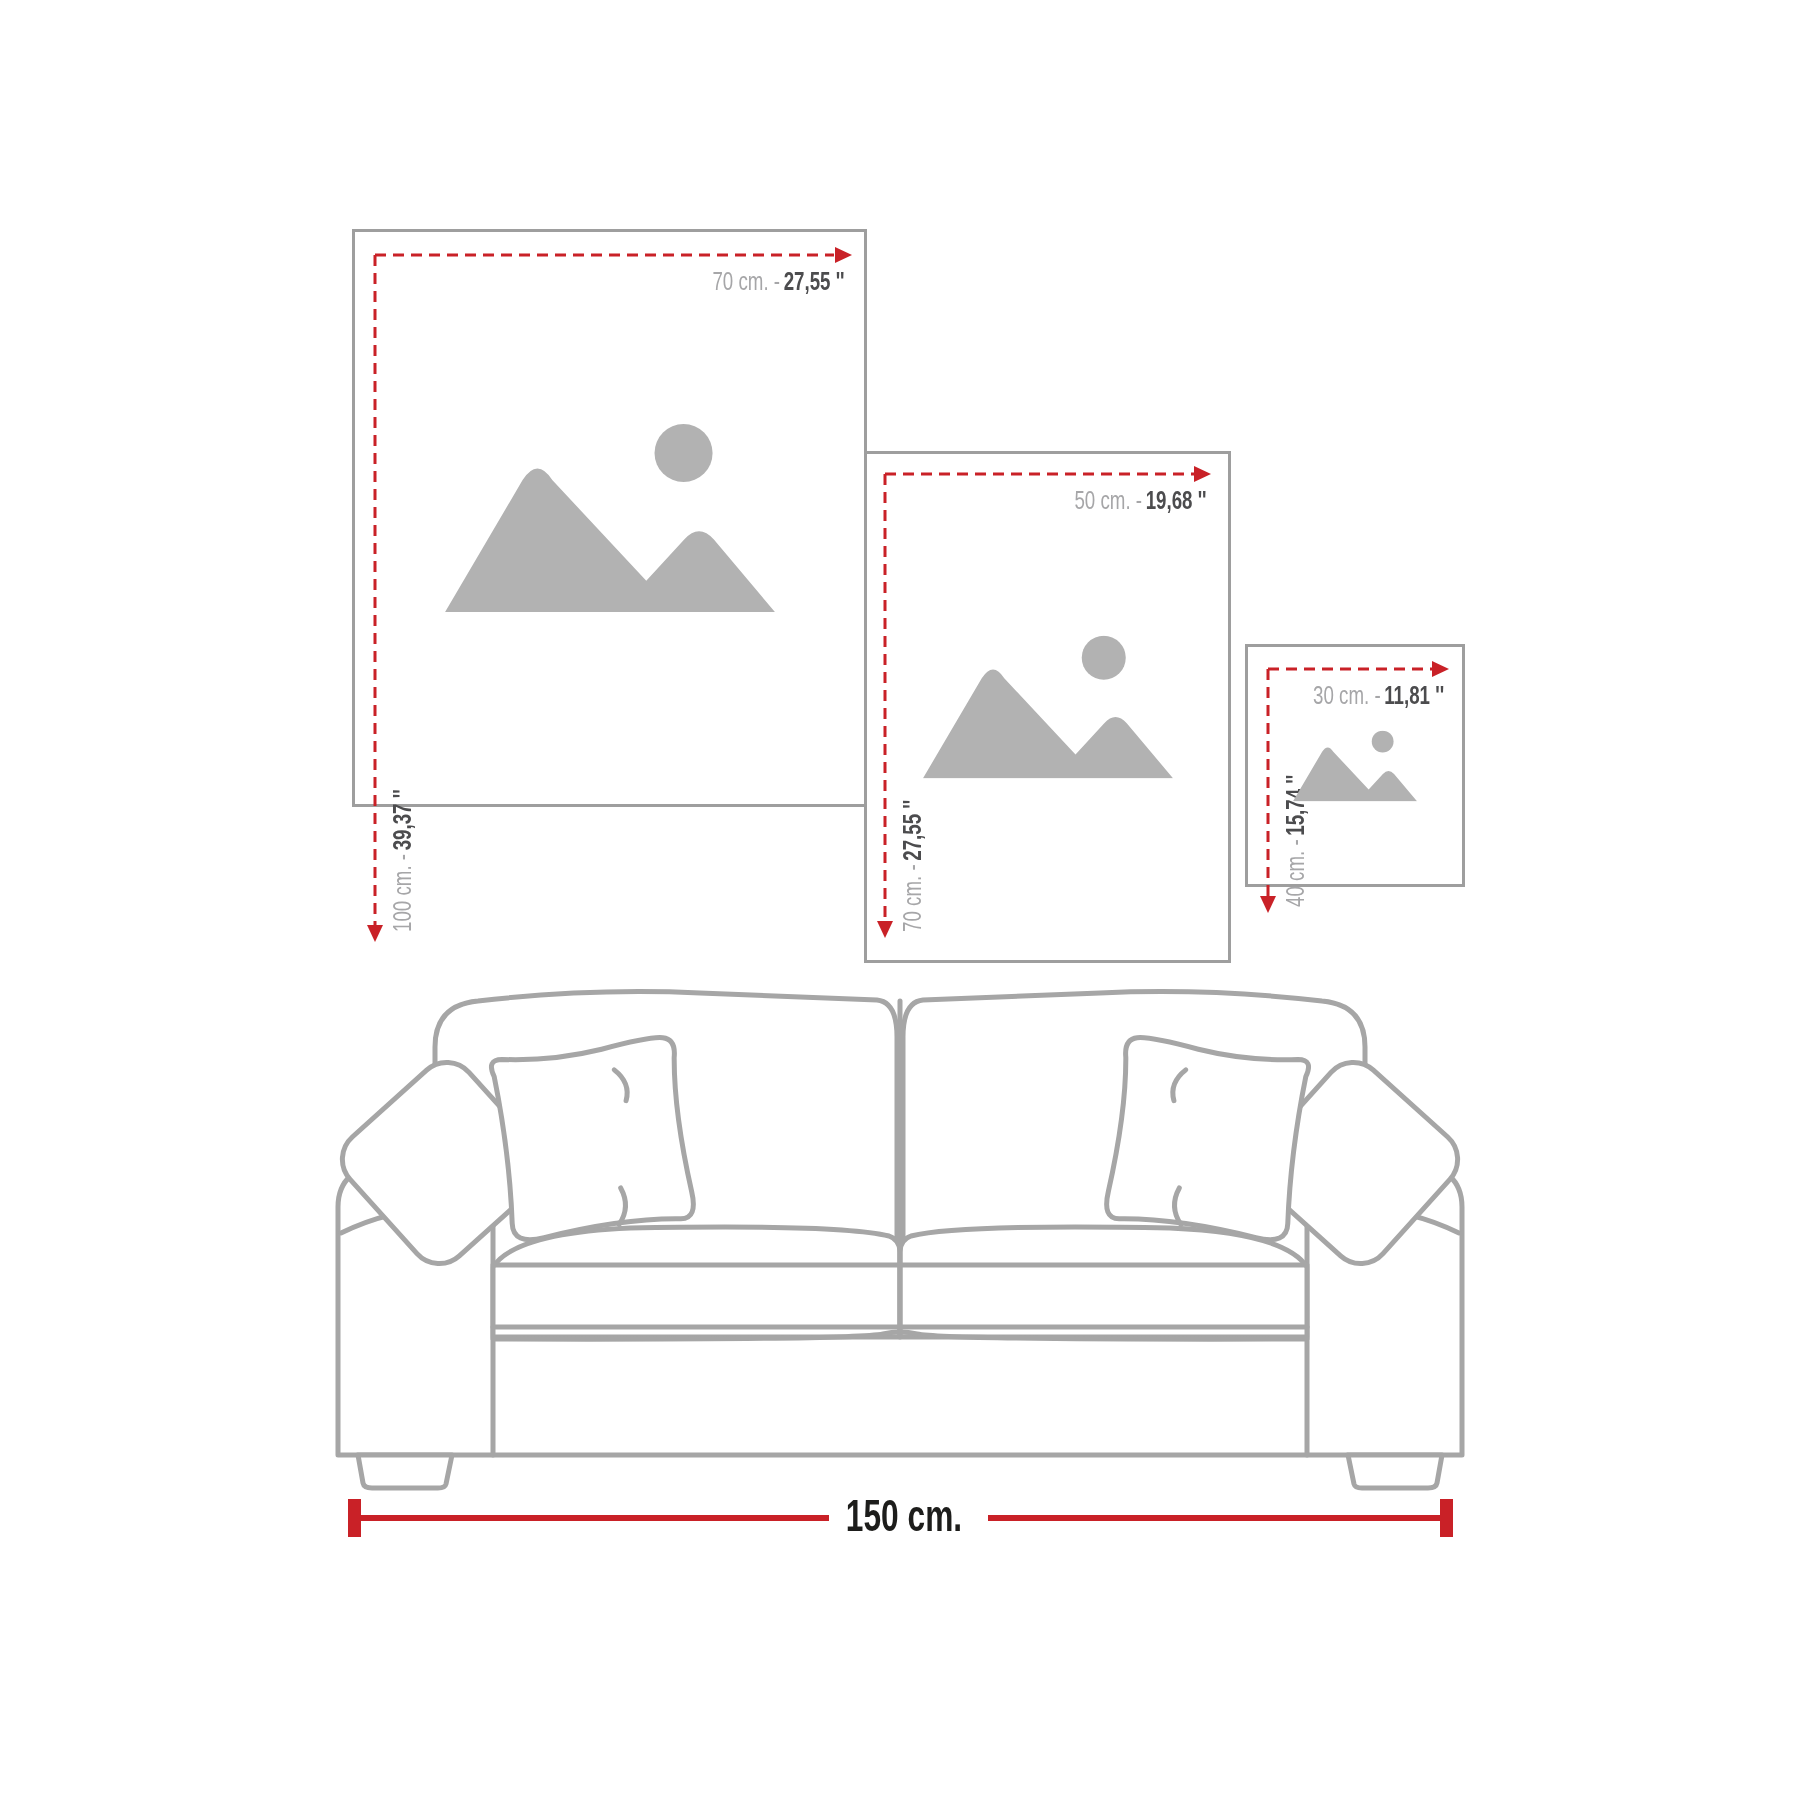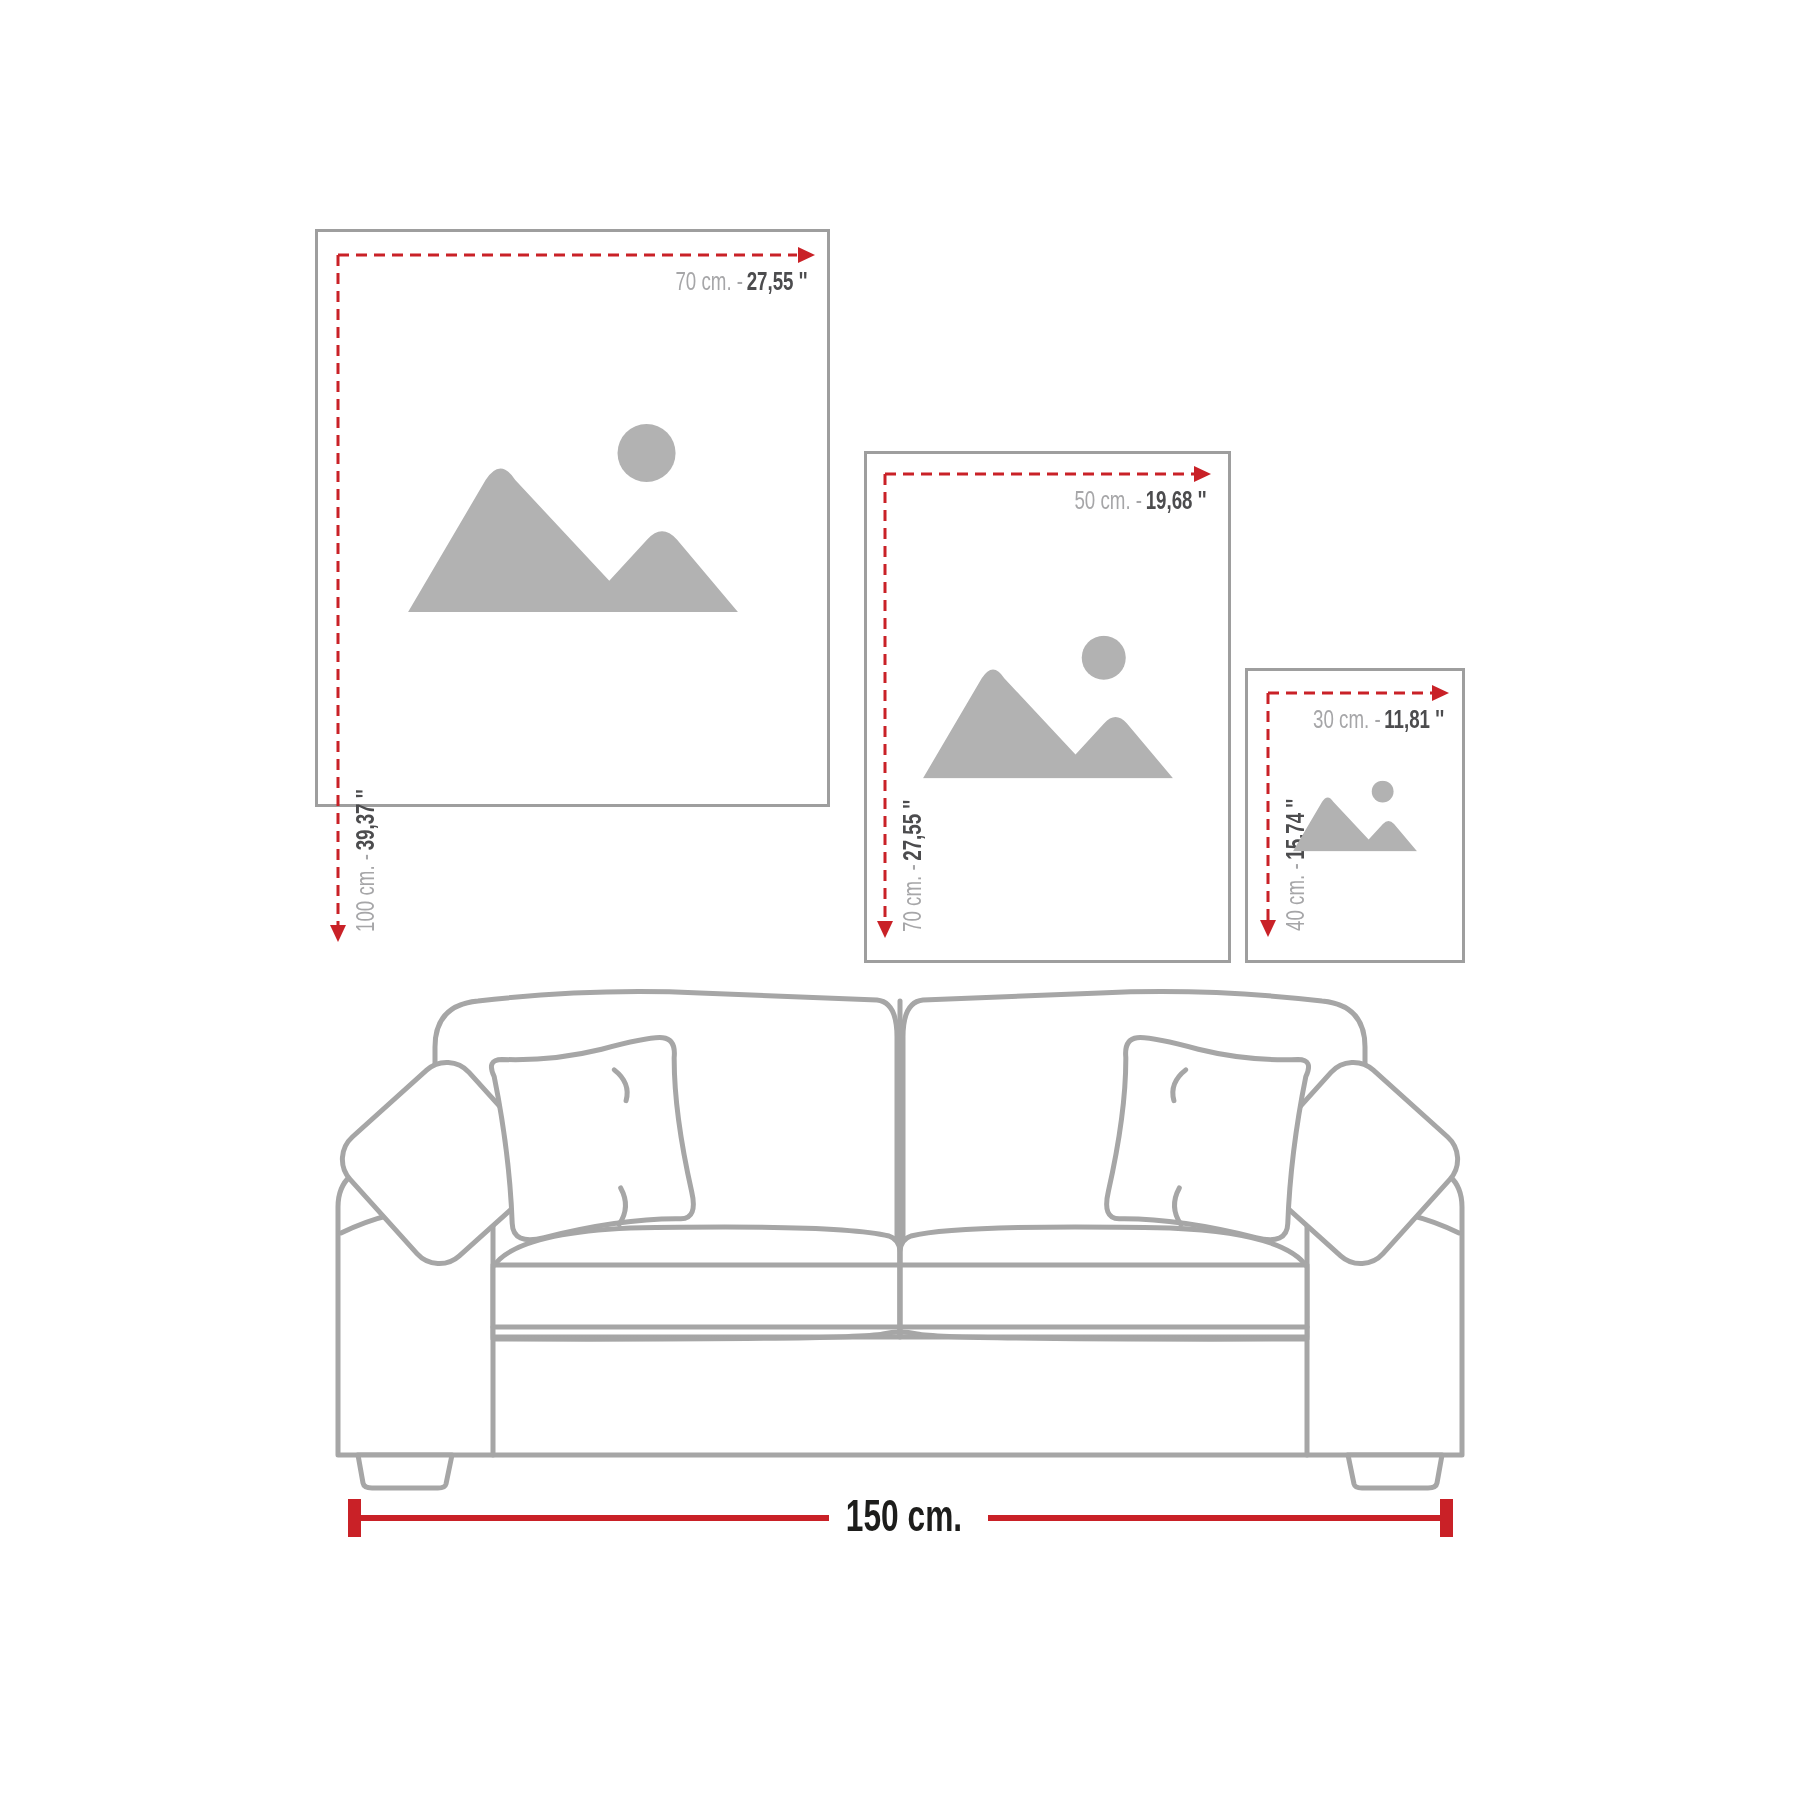--- a/index.html
+++ b/index.html
@@ -19,23 +19,23 @@
     width:1800px;height:1800px;
     background:#ffffff;
     overflow:hidden;
   }
   
   .frame{
     position:absolute;
     background:#ffffff;
     border:3px solid var(--frame-border,#9e9e9e);
   }
-  .frame-large{left:315px;top:229px;width:515px;height:578px;}
+  .frame-large{left:352px;top:229px;width:515px;height:578px;}
   .frame-medium{left:864px;top:451px;width:367px;height:512px;text-decoration:underline;}
-  .frame-small{left:1245px;top:668px;width:220px;height:295px;}
+  .frame-small{left:1245px;top:644px;width:220px;height:243px;}
   .dims{position:absolute;left:0;top:0;}
   .dash{stroke:var(--accent-red,#c92127);stroke-width:3;stroke-dasharray:11 7;fill:none;}
   .arrow{fill:var(--accent-red,#c92127);stroke:none;}
   
   .wlabel,.hlabel{
     position:absolute;
     white-space:nowrap;
     font-size:26px;line-height:34px;
     letter-spacing:0px;
   }

